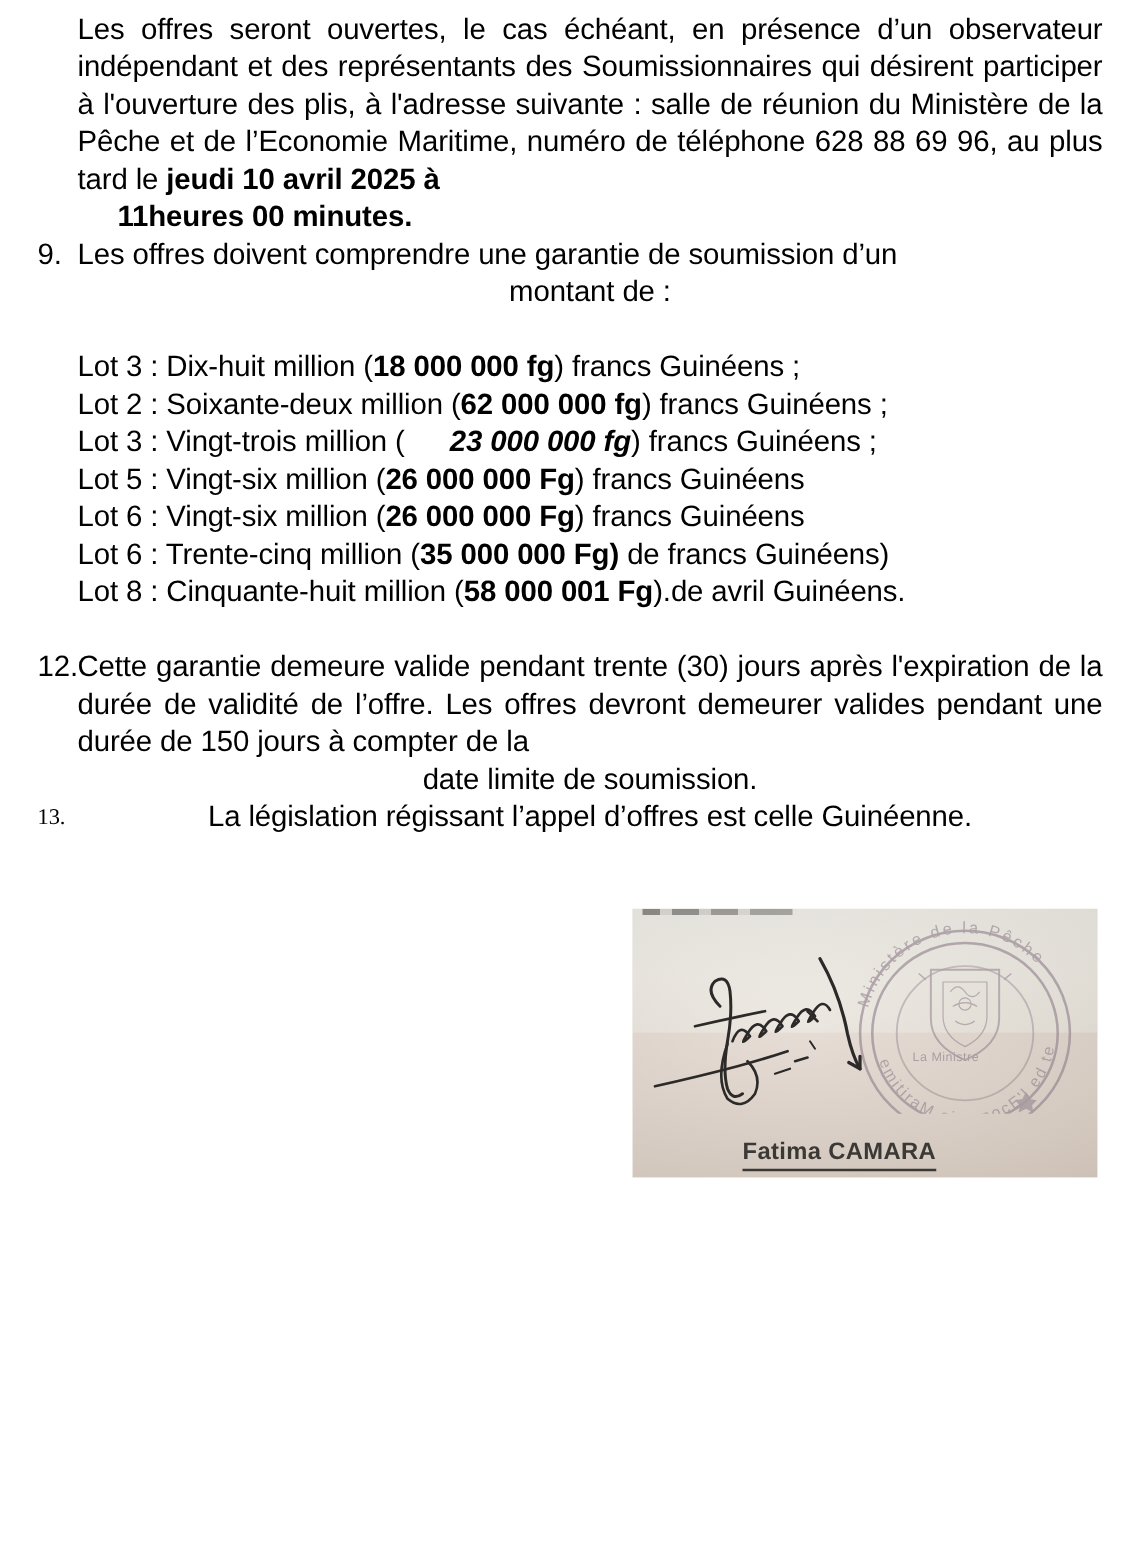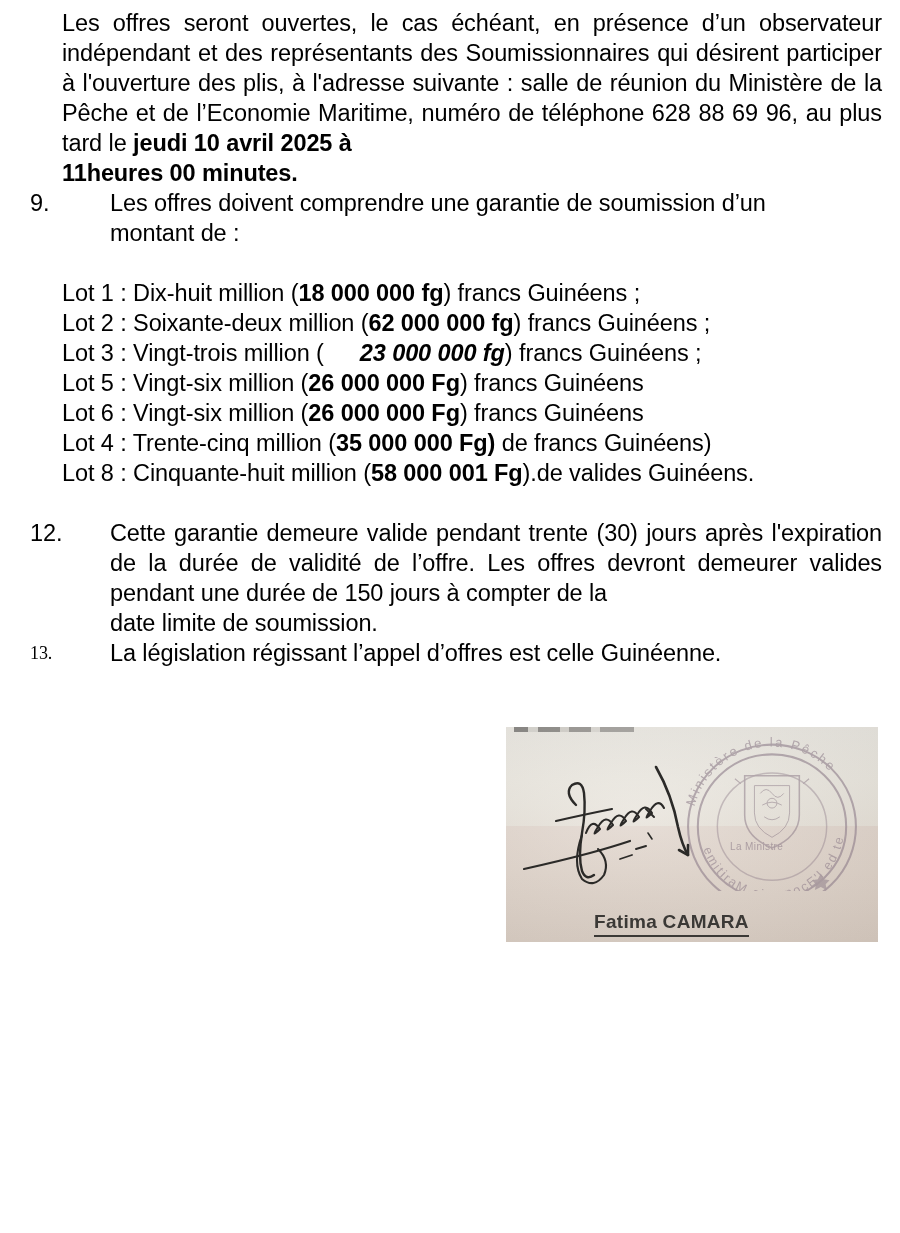--- a/index.html
+++ b/index.html
@@ -53,34 +53,33 @@
     white-space: pre;
   }
   .num.serif-num {
     font-family: "Liberation Serif", serif;
     font-size: 18px;
   }
   .num-body {
     flex: 1 1 auto;
     text-align: justify;
     text-justify: inter-word;
-    margin-left: 48px;
   }
   
   .num-body > .lastline,
   .para > .lastline {
-    text-align: left;
+    text-align: center;
   }
 
   .intro {
     text-align: justify;
     text-justify: inter-word;
     margin-left: 32px;
   }
-  .intro .lastline { text-align: left; }
+  .intro .lastline { text-align: left; margin-left: 32px; }
 
   b, .b { font-weight: bold; }
   .bi { font-weight: bold; font-style: italic; margin-left: 36px; }
 
   .lots {
     margin-left: 32px;
     margin-top: 30px;
   }
   .lot-line {
     white-space: nowrap;
@@ -205,46 +204,46 @@
       <span class="num">9.</span>
       <span class="num-body">
         <span>Les offres doivent comprendre une garantie de soumission d’un</span>
         <div class="lastline">montant de :</div>
       </span>
     </div>
 
     <div class="lots">
 
       <div class="lot-line">
-        <span>Lot 1 : Dix-huit million (</span><b>18 000 000 fg</b><span>) francs Guinéens ;</span>
+        <span>Lot 3 : Dix-huit million (</span><b>18 000 000 fg</b><span>) francs Guinéens ;</span>
       </div>
 
       <div class="lot-line">
         <span>Lot 2 : Soixante-deux million (</span><b>62 000 000 fg</b><span>) francs Guinéens ;</span>
       </div>
 
       <div class="lot-line">
         <span>Lot 3 : Vingt-trois million (</span><span class="bi">23 000 000 fg</span><span>) francs Guinéens ;</span>
       </div>
 
 
       <div class="lot-line">
         <span>Lot 5 : Vingt-six million (</span><b>26 000 000 Fg</b><span>) francs Guinéens</span>
       </div>
 
       <div class="lot-line">
         <span>Lot 6 : Vingt-six million (</span><b>26 000 000 Fg</b><span>) francs Guinéens</span>
       </div>
 
       <div class="lot-line">
-        <span>Lot 4 : Trente-cinq million (</span><b>35 000 000 Fg)</b><span> de francs Guinéens)</span>
-      </div>
-
-      <div class="lot-line">
-        <span>Lot 8 : Cinquante-huit million (</span><b>58 000 001 Fg</b><span>).de valides Guinéens.</span>
+        <span>Lot 6 : Trente-cinq million (</span><b>35 000 000 Fg)</b><span> de francs Guinéens)</span>
+      </div>
+
+      <div class="lot-line">
+        <span>Lot 8 : Cinquante-huit million (</span><b>58 000 001 Fg</b><span>).de avril Guinéens.</span>
       </div>
 
     </div>
 
     <div class="gap-line"></div>
 
     <div class="para numbered">
       <span class="num">12.</span>
       <span class="num-body">
         <span>Cette garantie demeure valide pendant trente (30) jours après</span>

